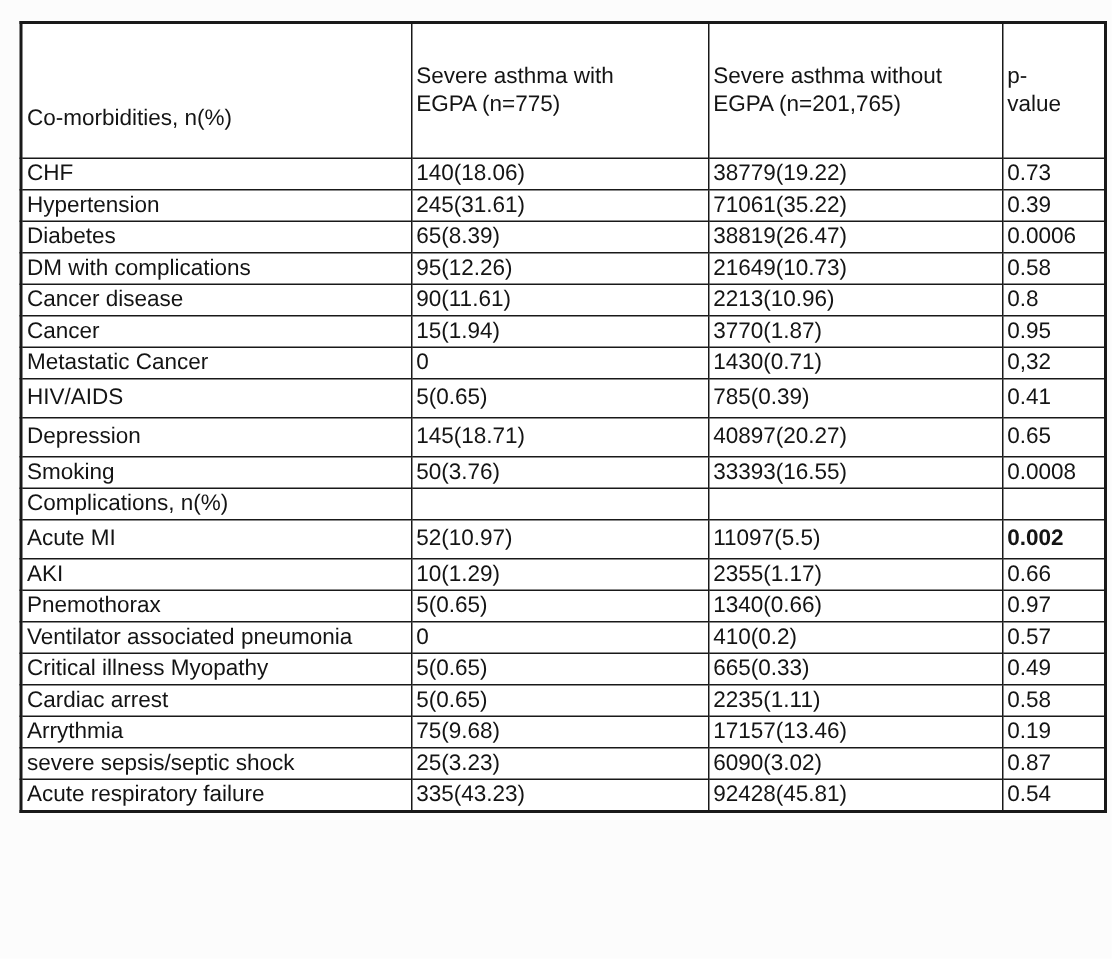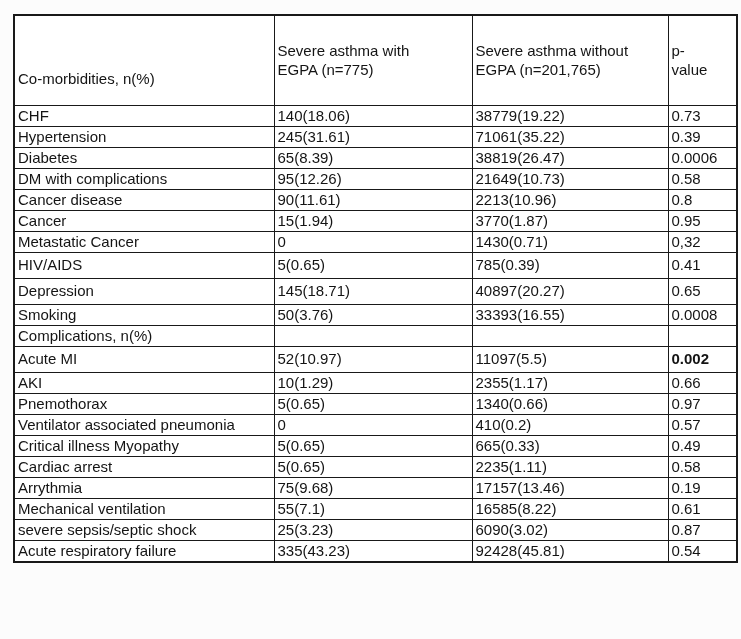--- a/index.html
+++ b/index.html
@@ -182,26 +182,20 @@
         <td>2235(1.11)</td>
         <td>0.58</td>
       </tr>
       <tr>
         <td>Arrythmia</td>
         <td>75(9.68)</td>
         <td>17157(13.46)</td>
         <td>0.19</td>
       </tr>
       <tr>
-        <td>Mechanical ventilation</td>
-        <td>55(7.1)</td>
-        <td>16585(8.22)</td>
-        <td>0.61</td>
-      </tr>
-      <tr>
         <td>severe sepsis/septic shock</td>
         <td>25(3.23)</td>
         <td>6090(3.02)</td>
         <td>0.87</td>
       </tr>
       <tr>
         <td>Acute respiratory failure</td>
         <td>335(43.23)</td>
         <td>92428(45.81)</td>
         <td>0.54</td>

